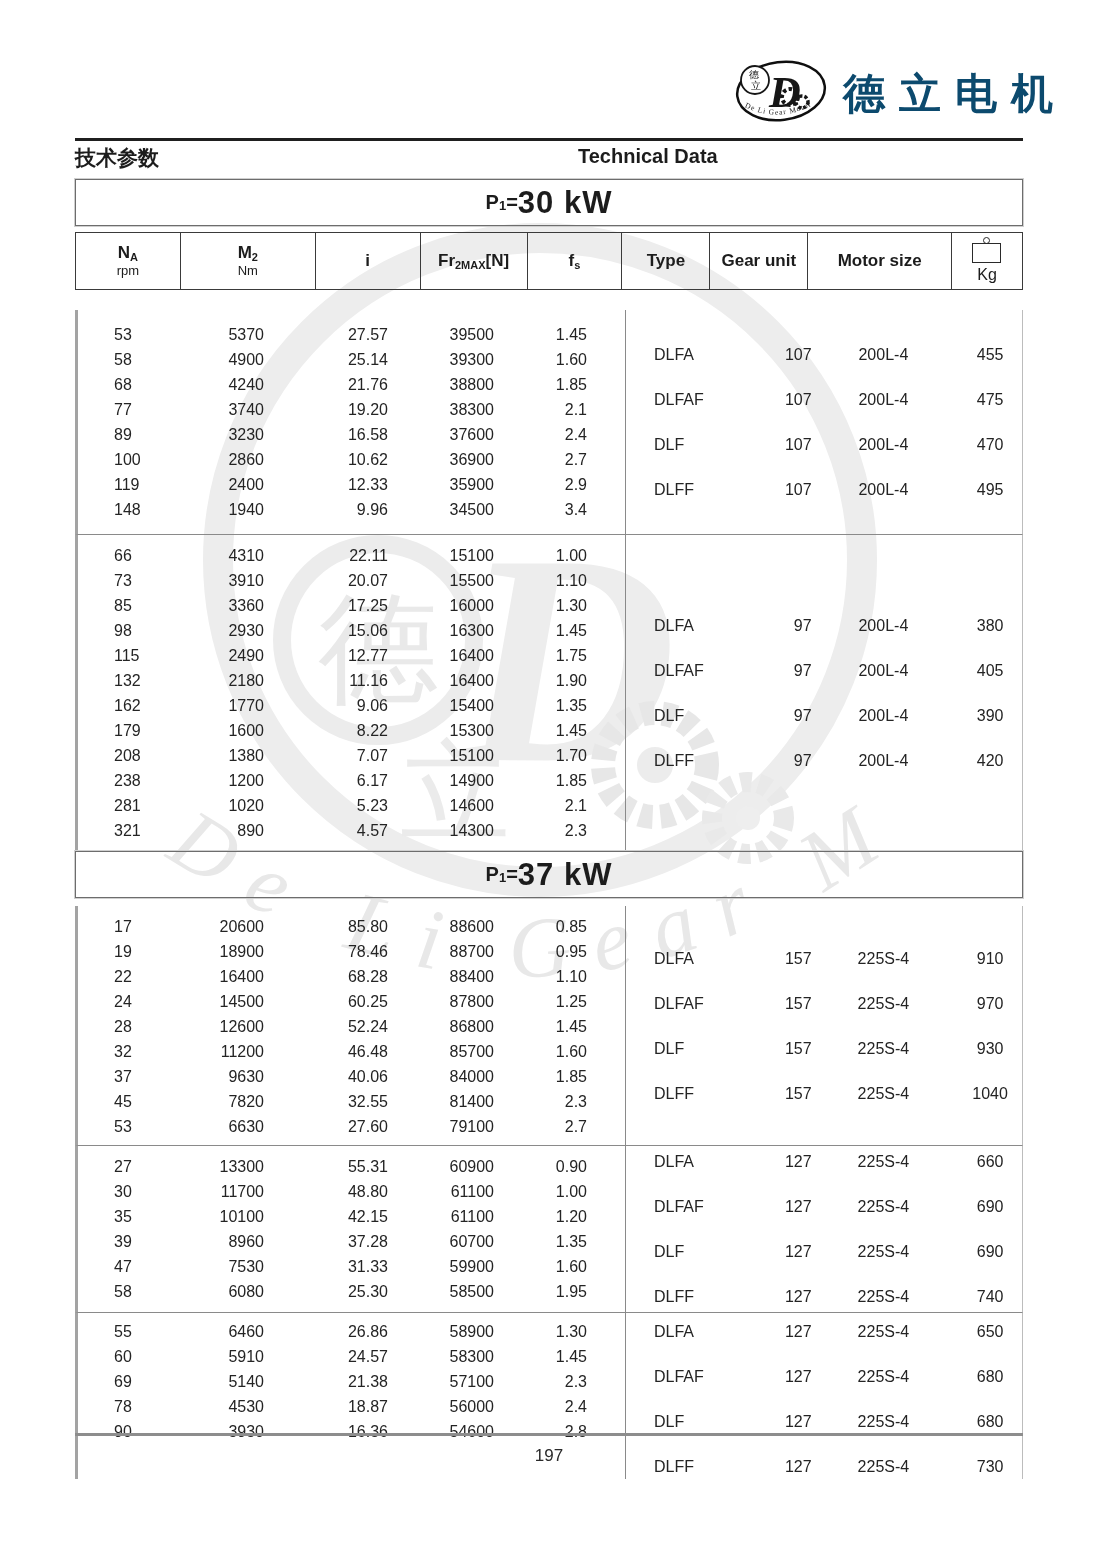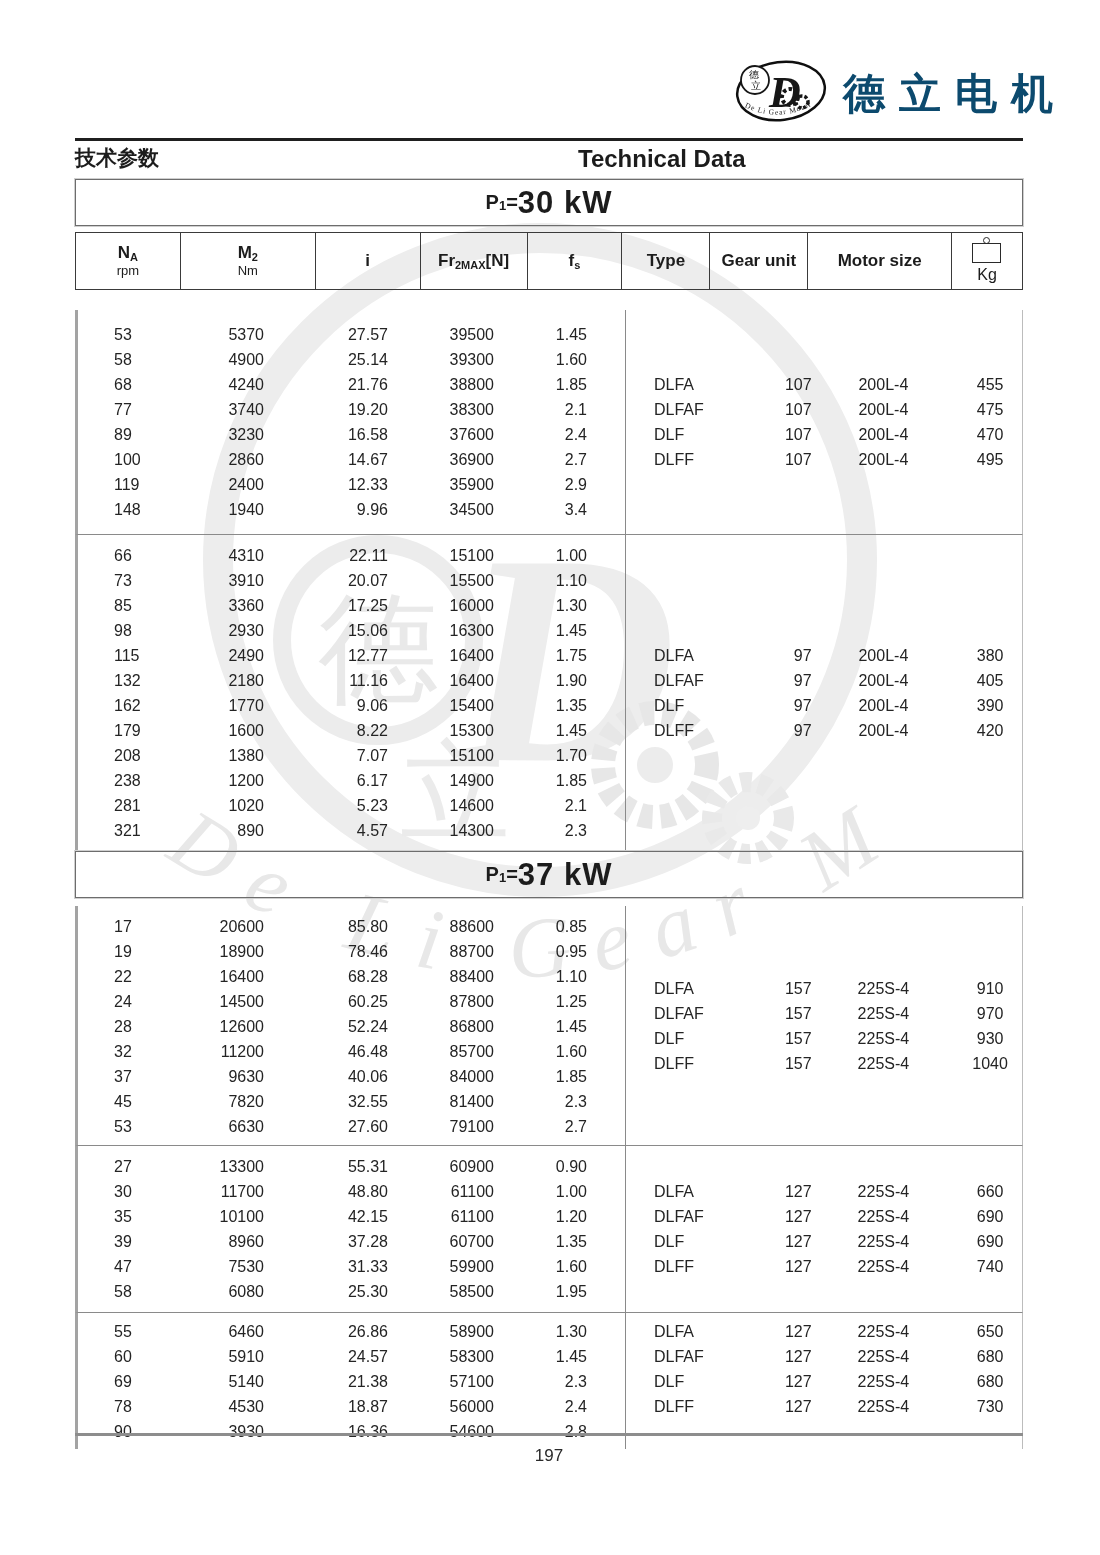--- a/index.html
+++ b/index.html
@@ -9,21 +9,21 @@
 
   
   .watermark { position:absolute; left:0; top:0; z-index:0; }
 
   
   .hdr { position:absolute; z-index:2; }
   .logo-wrap { position:absolute; left:733px; top:55px; display:flex; align-items:center; z-index:2; }
   .brand-cn { font-family:"Liberation Serif", serif; font-weight:bold; font-size:42px; letter-spacing:14px; color:#0c4a6e; margin-left:14px; white-space:nowrap; }
   .top-rule { position:absolute; left:75px; top:138px; width:948px; height:3px; background:#1f1f1f; z-index:2; }
   .hdr-left { left:75px; top:144px; font-size:21px; font-weight:bold; }
-  .hdr-right { left:578px; top:145px; font-size:24px; font-weight:bold; }
+  .hdr-right { left:578px; top:145px; font-size:20px; font-weight:bold; }
 
   
   .content { position:absolute; left:75px; top:179px; width:948px; z-index:1; }
 
   .title-box { height:47px; border:1px solid #6d6d6d; outline:1px solid #cfcfcf; display:flex; align-items:center; justify-content:center; margin-bottom:6px; background:transparent; }
   .title-box .t-small { font-size:20px; font-weight:bold; }
   .title-box .t-sub { font-size:13px; font-weight:bold; position:relative; top:3px; }
   .title-box .t-big { font-size:31px; font-weight:bold; letter-spacing:1px; }
 
   .thead { display:flex; height:58px; border:1px solid #3a3a3a; margin-bottom:20px; }
@@ -36,21 +36,21 @@
   .h6{width:88px}.h7{width:98px}.h8{width:144px}.h9{width:70px}
 
   .kg-icon { width:32px; height:28px; position:relative; margin-bottom:1px; }
   .kg-ring { position:absolute; left:12px; top:0; width:7px; height:7px; border:1.5px solid #2a2a2a; border-radius:50%; background:#fff; }
   .kg-body { position:absolute; left:1px; top:6px; width:29px; height:20px; border:1.5px solid #2a2a2a; background:#fff; }
 
   
   .block { display:flex; align-items:stretch; border-left:3px solid #a3a3a3; border-right:1px solid #bcbcbc; }
   .block.sep { border-top:1px solid #8a8a8a; }
   .bleft { width:547px; }
-  .bright { width:400px; border-left:1px solid #8a8a8a; display:flex; flex-direction:column; justify-content:center; }
+  .bright { width:400px; border-left:1px solid #8a8a8a; display:flex; flex-direction:column; justify-content:center;gap:20px; }
   .row, .trow { display:flex; height:25px; line-height:25px; font-size:16px; color:#242424; }
   .c1{width:105px; padding-left:36px; text-align:left;}
   .c2{width:135px; padding-right:54px; text-align:right;}
   .c3{width:105px; padding-right:35px; text-align:right;}
   .c4{width:107px; padding-right:36px; text-align:right;}
   .c5{width:95px;  padding-right:38px; text-align:right;}
   .t1{width:88px;  padding-left:28px; text-align:left;}
   .t2{width:98px;  text-align:right;}
   .t3{width:144px; text-align:center;}
   .t4{width:70px;  text-align:center;}
@@ -188,21 +188,21 @@
             <div class="row">
               <span class="c1">89</span>
               <span class="c2">3230</span>
               <span class="c3">16.58</span>
               <span class="c4">37600</span>
               <span class="c5">2.4</span>
             </div>
             <div class="row">
               <span class="c1">100</span>
               <span class="c2">2860</span>
-              <span class="c3">14.67</span>
+              <span class="c3">10.62</span>
               <span class="c4">36900</span>
               <span class="c5">2.7</span>
             </div>
             <div class="row">
               <span class="c1">119</span>
               <span class="c2">2400</span>
               <span class="c3">12.33</span>
               <span class="c4">35900</span>
               <span class="c5">2.9</span>
             </div>

